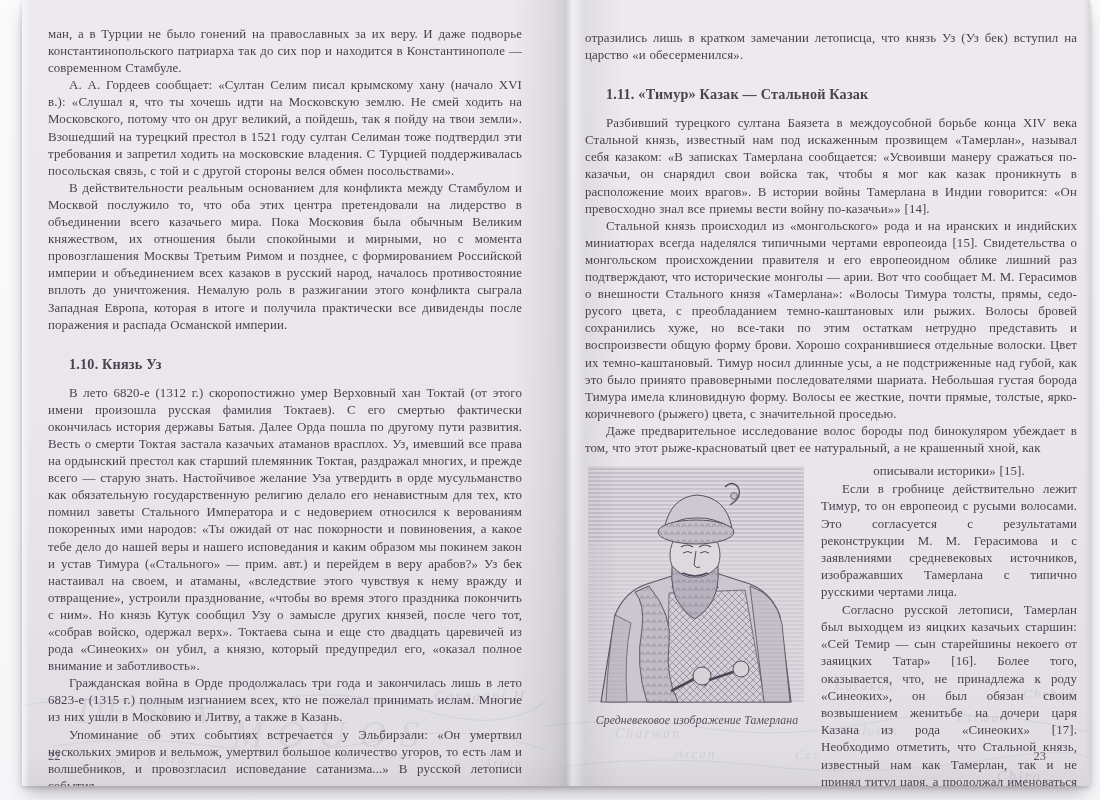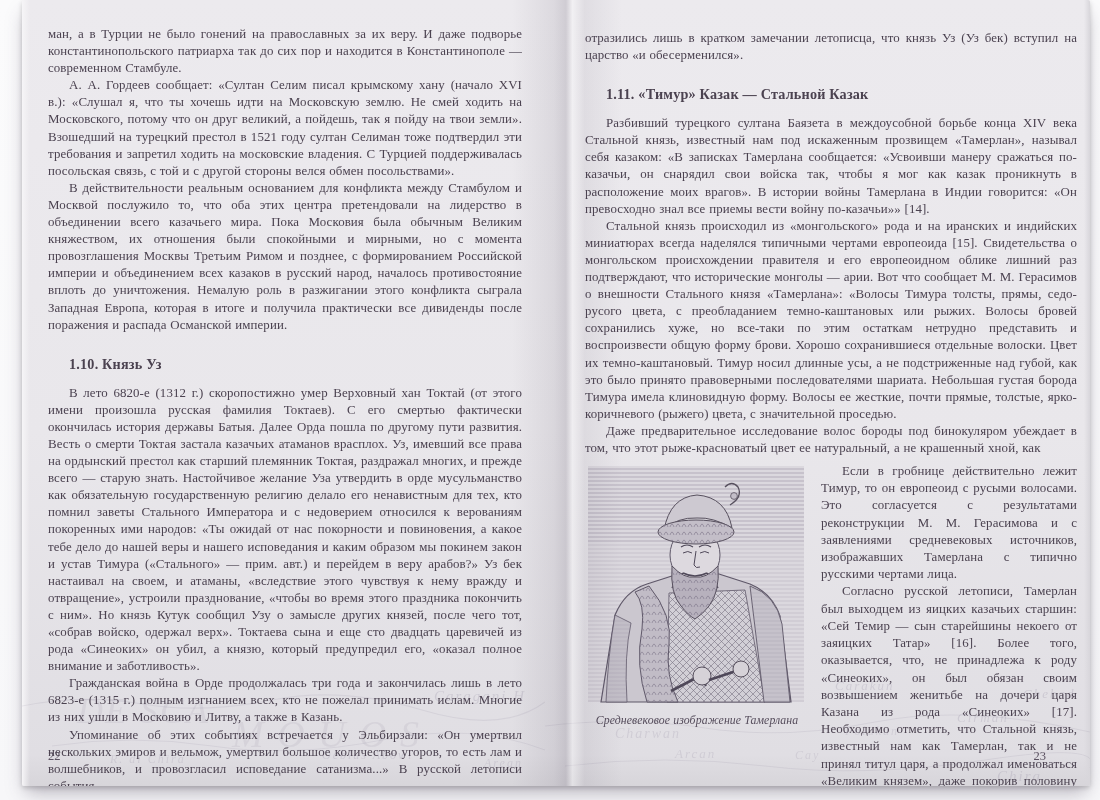--- a/index.html
+++ b/index.html
@@ -179,20 +179,21 @@
 
               <path d="M86 228 L113 214" stroke="#4f4859" stroke-width="2.6"></path>
               <path d="M112 206 L121 223" stroke="#4f4859" stroke-width="2"></path>
               <circle cx="117" cy="213" r="9" fill="#d6d2d8" stroke="#57505e" stroke-width="1"></circle>
               <path d="M124 217 L154 207" stroke="#4f4859" stroke-width="2.6"></path>
               <circle cx="156" cy="206" r="8" fill="#d6d2d8" stroke="#57505e" stroke-width="1"></circle>
             </svg>
             <figcaption>Средневековое изображение Тамерлана</figcaption>
           </figure>
           <div class="fig-col">
+            <p class="frag">описывали историки» [15].</p>
             <p class="ind">Если в гробнице действительно лежит Тимур, то он европеоид с русыми волосами. Это согласуется с результатами реконструкции М. М. Герасимова и с заявлениями средневековых источников, изображавших Тамерлана с типично русскими чертами лица.</p>
             <p class="ind">Согласно русской летописи, Тамерлан был выходцем из яицких казачьих старшин: «Сей Темир — сын старейшины некоего от заяицких Татар» [16]. Более того, оказывается, что, не принадлежа к роду «Синеоких», он был обязан своим возвышением женитьбе на дочери царя Казана из рода «Синеоких» [17]. Необходимо отметить, что Стальной князь, известный нам как Тамерлан, так и не принял титул царя, а продолжал именоваться «Великим князем», даже покорив половину мира.</p>
           </div>
         </div>
       </div>
       <div class="pagenum pn-right">23</div>
     </div>
 
     <div class="spine"></div>
   </div>

